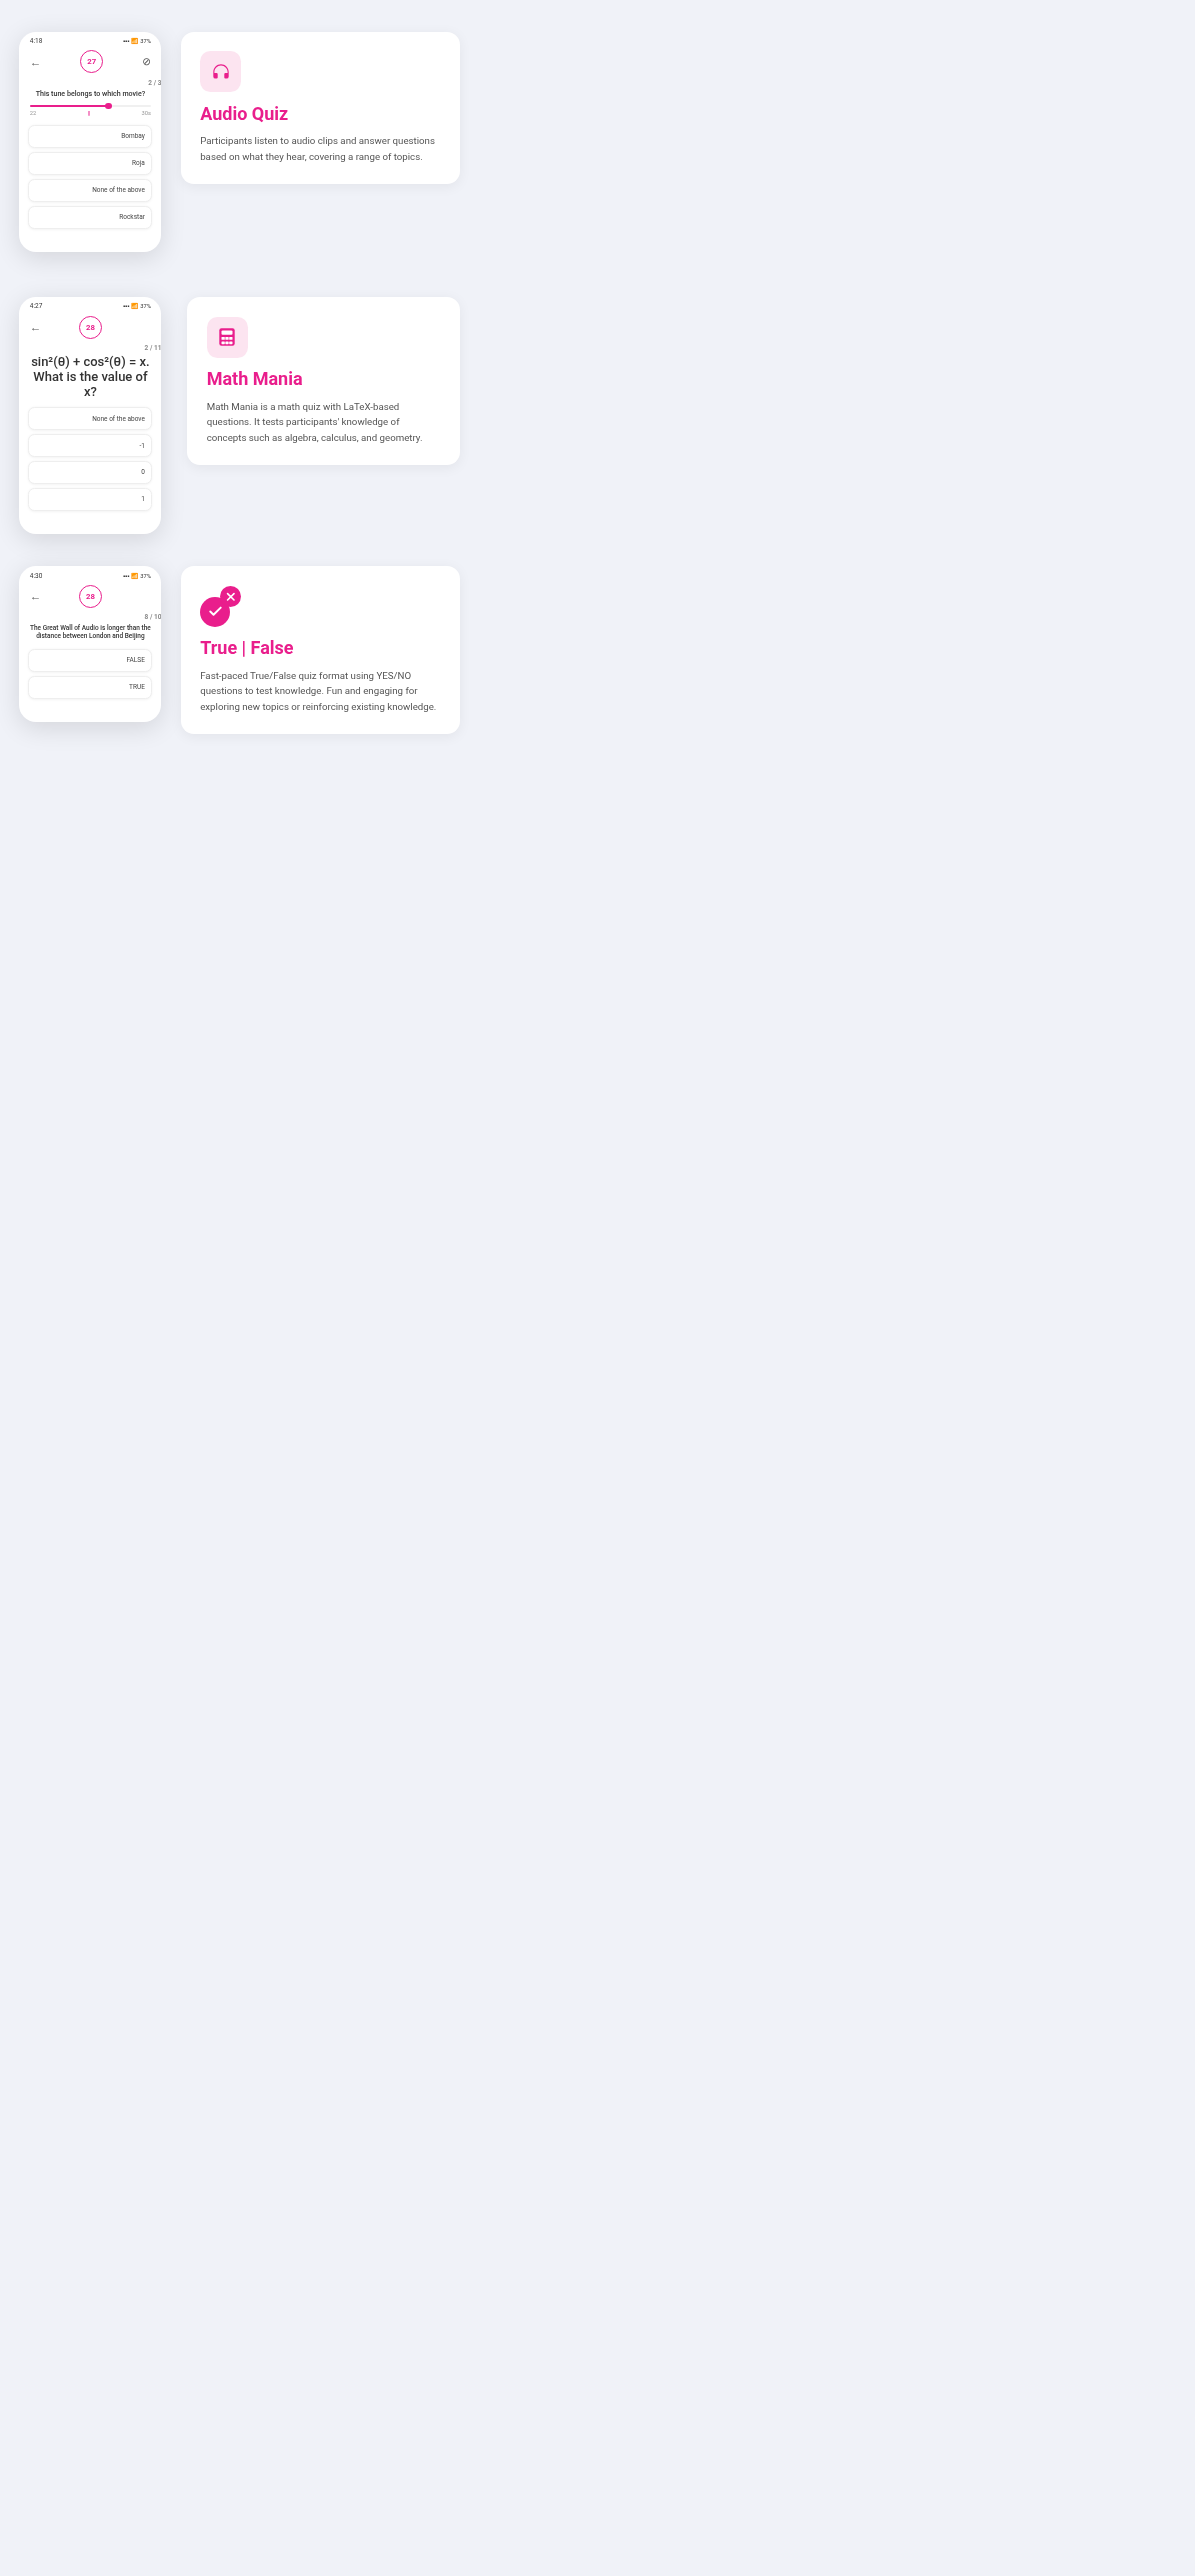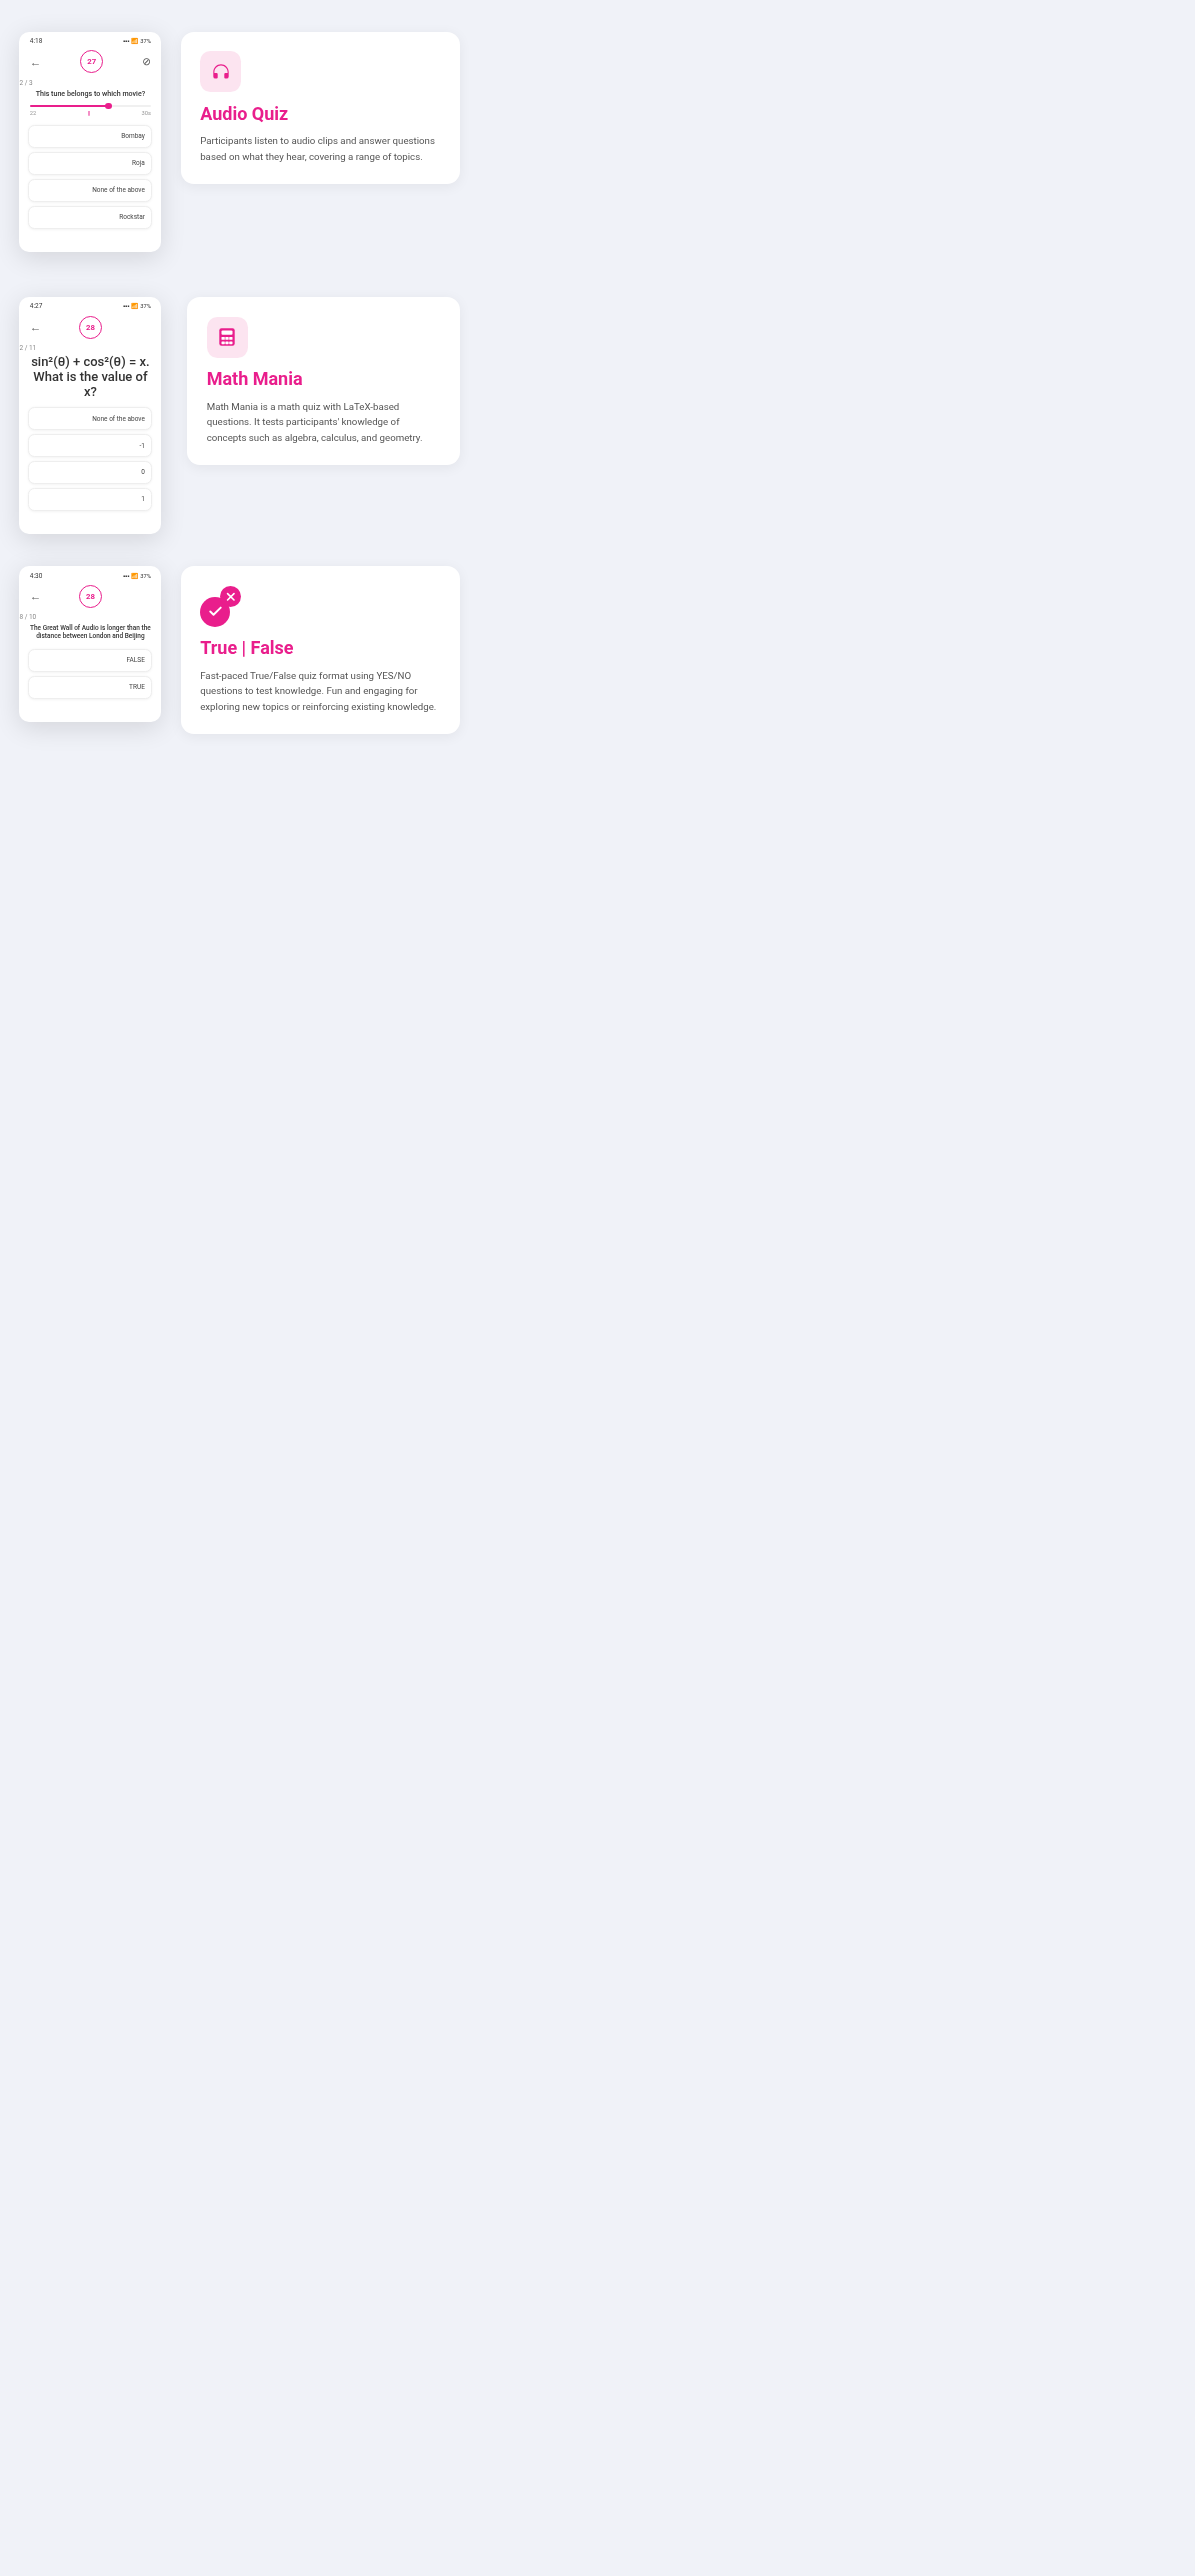--- a/index.html
+++ b/index.html
@@ -17,21 +17,21 @@
       padding: 26px 19.4px;
       gap: 19.4px;
     }
     .section.reverse {
       flex-direction: row-reverse;
     }
 
     
     .phone-mockup {
       background: #fff;
-      border-radius: 10px;
+      border-radius: 17px;
       box-shadow: 0 5.2px 26px rgba(0,0,0,0.12);
       width: 142px;
       min-width: 142px;
       overflow: hidden;
       padding-bottom: 19.4px;
     }
 
     .phone-status-bar {
       display: flex;
       justify-content: space-between;
@@ -66,24 +66,25 @@
       font-weight: 700;
       color: #e91e8c;
     }
 
     .phone-bookmark-btn {
       font-size: 10.4px;
       color: #555;
     }
 
     .phone-progress-text {
-      text-align: left;
+      text-align: right;
       font-size: 6.5px;
       color: #888;
       margin-bottom: 2.6px;
+      font-weight: bold;
     }
 
     .phone-question {
       text-align: center;
       font-size: 7.1px;
       color: #333;
       padding: 0 10.4px 6.5px;
       font-weight: 500;
     }
 

